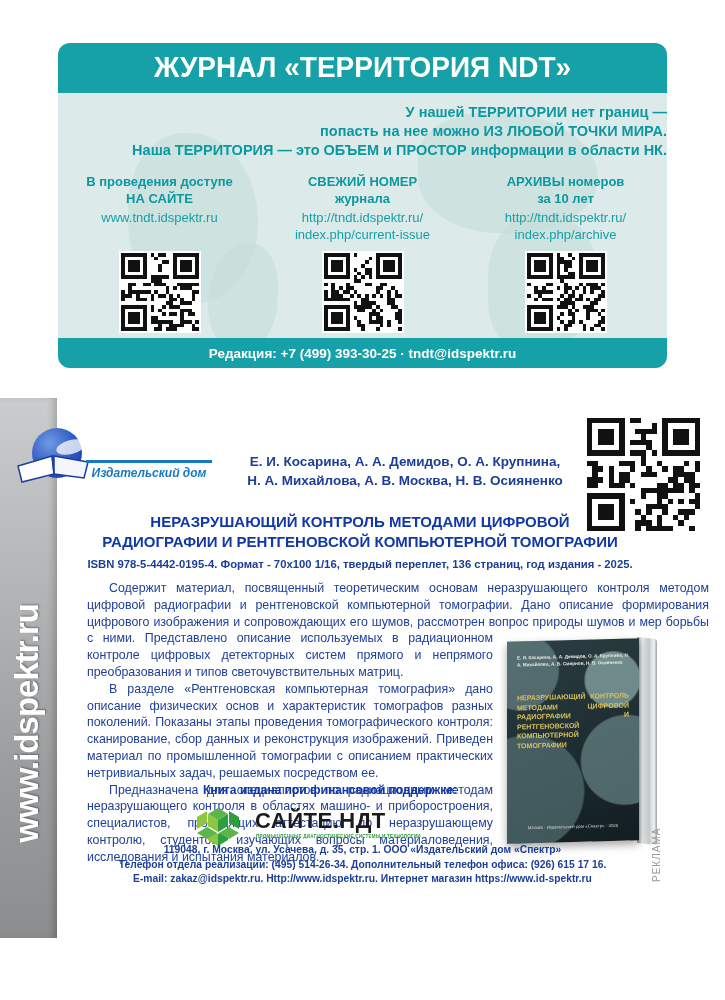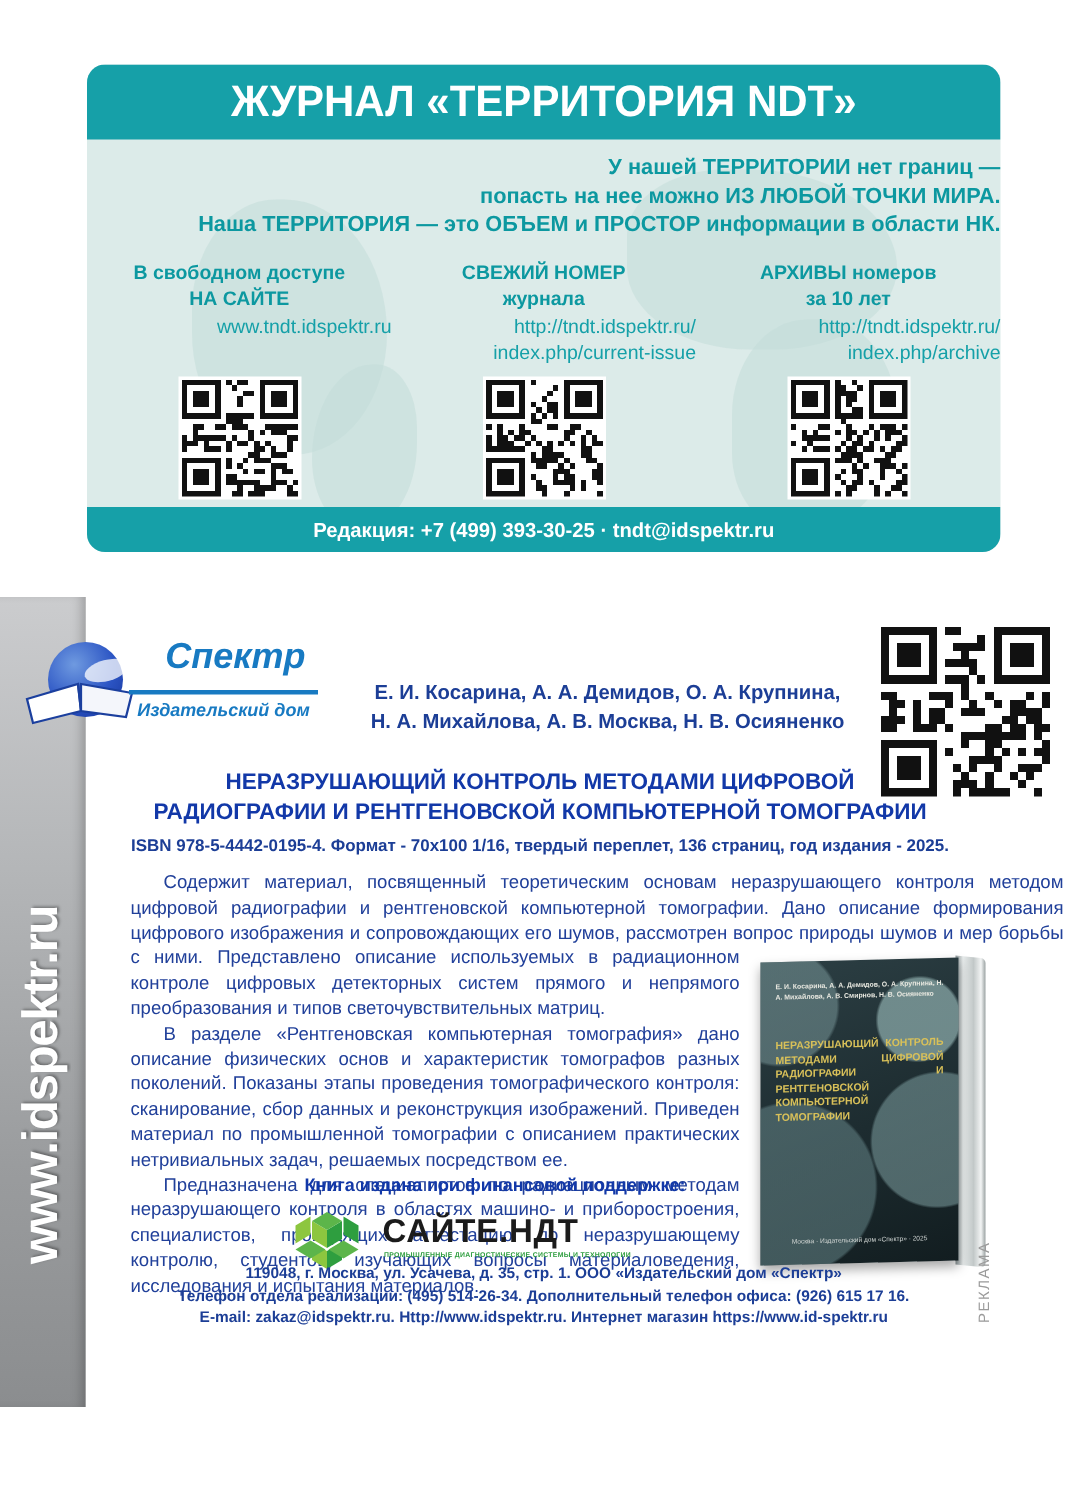--- a/index.html
+++ b/index.html
@@ -24,21 +24,21 @@
   }
   .banner-intro{
     position:absolute;left:0;top:60px;width:100%;text-align:right;
     color:#0c98a0;font-weight:bold;font-size:14.5px;line-height:19px;
   }
   .banner-cols{
     position:absolute;left:0;top:130px;width:100%;display:flex;
   }
   .bcol{flex:1;text-align:center;color:#0c98a0;}
   .bcol .h{font-weight:bold;font-size:13px;line-height:17px;}
-  .bcol .u{font-size:13px;line-height:17px;margin-top:2px;color:#15a0a8;text-align:right;}
+  .bcol .u{font-size:13px;line-height:17px;margin-top:2px;color:#15a0a8;}
   .banner-qrs{
     position:absolute;left:0;top:208px;width:100%;display:flex;justify-content:space-around;
   }
   .banner-qrs .qrbox{width:78px;height:78px;background:#fff;padding:2px;}
   .banner-foot{
     position:absolute;left:0;bottom:0;width:100%;height:30px;background:#16a0a8;
     display:flex;align-items:center;justify-content:center;
     color:#fff;font-weight:bold;font-size:13.5px;
   }
   
@@ -162,21 +162,21 @@
   <div class="banner-head">
     <span class="banner-title">ЖУРНАЛ «ТЕРРИТОРИЯ NDT»</span>
   </div>
   <div class="banner-intro">
     <div>У нашей ТЕРРИТОРИИ нет границ —</div>
     <div>попасть на нее можно ИЗ ЛЮБОЙ ТОЧКИ МИРА.</div>
     <div>Наша ТЕРРИТОРИЯ — это ОБЪЕМ и ПРОСТОР информации в области НК.</div>
   </div>
   <div class="banner-cols">
     <div class="bcol">
-      <div class="h">В свободном доступе</div>
+      <div class="h">В проведения доступе</div>
       <div class="h">НА САЙТЕ</div>
       <div class="u">www.tndt.idspektr.ru</div>
     </div>
     <div class="bcol">
       <div class="h">СВЕЖИЙ НОМЕР</div>
       <div class="h">журнала</div>
       <div class="u">
         <div>http://tndt.idspektr.ru/</div>
         <div>index.php/current-issue</div>
       </div>
@@ -854,21 +854,20 @@
   <div class="logo-globe">
     <div class="logo-swirl"></div>
   </div>
   <div class="logo-book">
     <svg width="78" height="32" viewBox="0 0 78 32">
       <path d="M4 14 L38 4 L40 22 L8 30 Z" fill="#ffffff" stroke="#1b3f9e" stroke-width="1.5"></path>
       <path d="M74 10 L40 4 L40 22 L70 26 Z" fill="#f4f6fb" stroke="#1b3f9e" stroke-width="1.5"></path>
       <path d="M38 4 L40 22" stroke="#1b3f9e" stroke-width="1.5"></path>
     </svg>
   </div>
-  <div class="spektr-text">Спектр</div>
   <div class="spektr-line"></div>
   <div class="spektr-sub">Издательский дом</div>
 </div>
 
 <div class="authors">
   <div>Е. И. Косарина, А. А. Демидов, О. А. Крупнина,</div>
   <div>Н. А. Михайлова, А. В. Москва, Н. В. Осияненко</div>
 </div>
 <div class="qr-right"><svg width="100%" height="100%" viewBox="0 0 21 21" shape-rendering="crispEdges">
       <rect width="21" height="21" fill="#fff"></rect>

